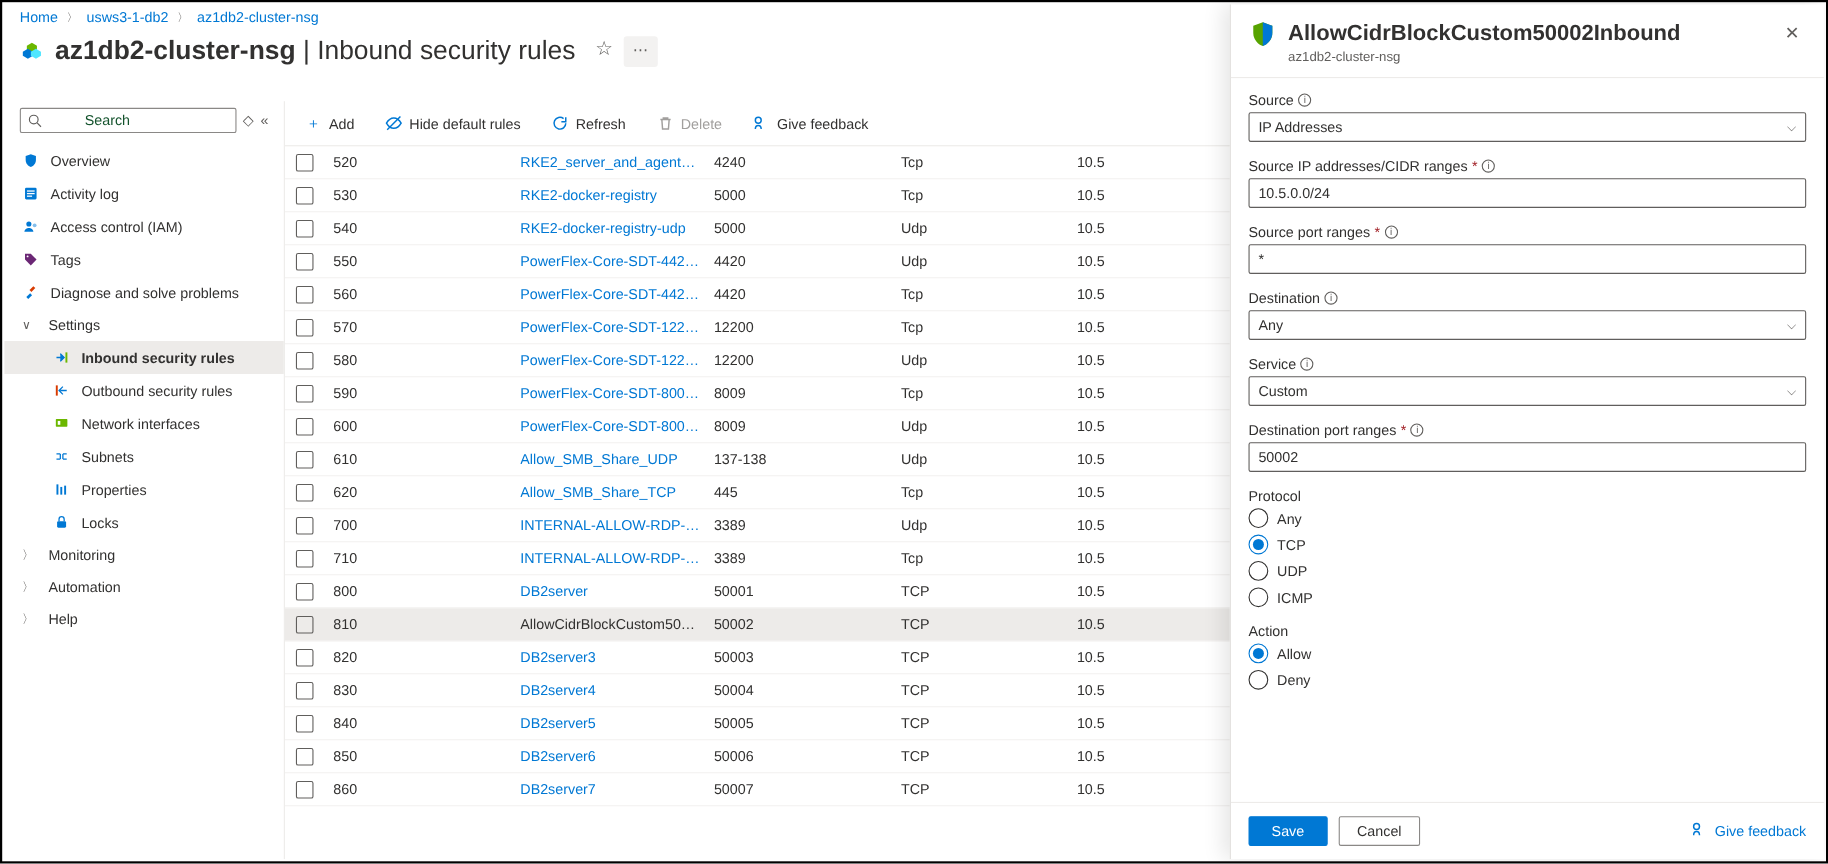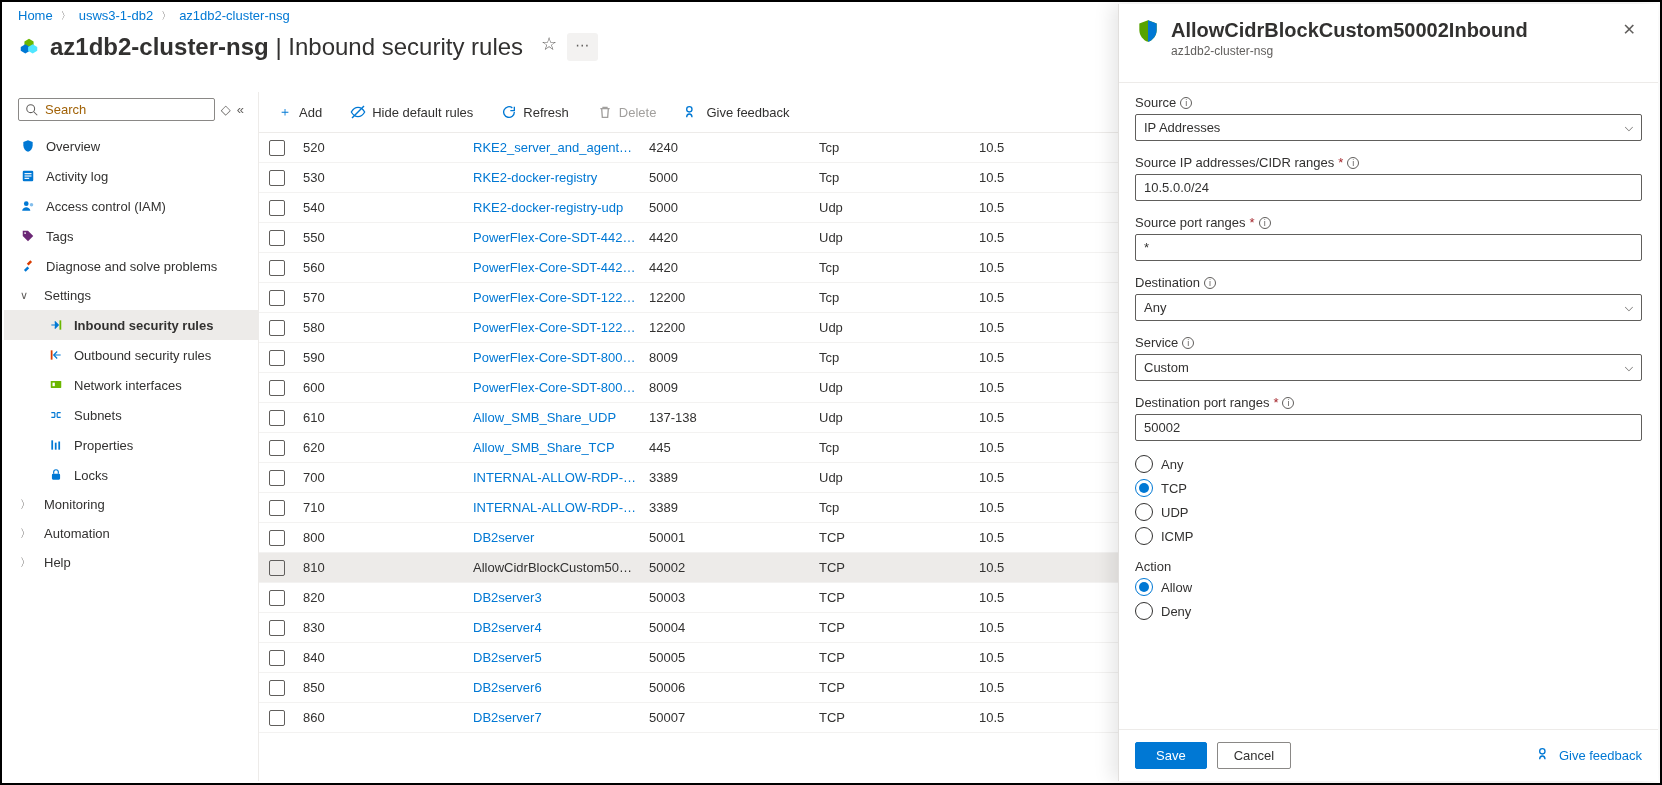--- a/index.html
+++ b/index.html
@@ -10,21 +10,21 @@
   .title-row { display: flex; padding: 4px 16px 2px; gap: 10px; }
   .title-row .icon { color: #0078d4; font-size: 18px; display: flex; align-items: center; }
   .title-text { font-size: 24px; font-weight: 600; }
   .title-text .light { font-weight: 400; color: #323130; }
   .star { color: #605e5c; font-size: 18px; cursor: pointer; margin-left: 8px; }
   .dots { padding: 4px 8px; border-radius: 3px; cursor: pointer; color: #605e5c; background: #f3f2f1; font-size: 14px; letter-spacing: 1px; }
   .subtitle { padding: 0 16px 10px 46px; color: #be185d; font-size: 12px; margin-top: 40px; }
   .main { display: flex; position: absolute; top: 90px; bottom: 2px; left: 2px; right: 2px; }
   .sidebar { width: 255px; border-right: 1px solid #edebe9; display: flex; flex-direction: column; padding-top: 4px; }
   .search-row { display: flex; align-items: center; gap: 6px; padding: 2px 14px 10px 14px; }
-  .search-box { flex: 1; display: flex; align-items: center; border: 1px solid #8a8886; border-radius: 2px; padding: 3px 6px; background: #fff; font-size: 13px; color:#a16207; }
+  .search-box { flex: 1; display: flex; align-items: center; border: 1px solid #8a8886; border-radius: 2px; padding: 3px 6px; background: #fff; font-size: 13px; color:#14532d;gap:32px; }
   .search-box svg { width: 14px; height: 14px; fill: #605e5c; margin-right: 6px; }
   .collapse-ctrl { color: #605e5c; font-size: 13px; cursor: pointer; }
   .nav-item { display: flex; align-items: center; gap: 10px; padding: 7px 16px; cursor: pointer; font-size: 13px; }
   .nav-item.sub { padding-left: 44px; }
   .nav-item.active { background: #edebe9; font-weight: 600; }
   .nav-item .ico { width: 16px; height: 16px; display: inline-flex; align-items: center; justify-content: center; }
   .nav-group .caret { width: 14px; display: inline-block; color: #605e5c; font-size: 11px; }
   .content { flex: 1; overflow: hidden; display: flex; flex-direction: column; }
   .toolbar { display: flex; align-items: center; gap: 16px; padding: 8px 12px; border-bottom: 1px solid #edebe9; font-size: 13px; }
   .tbtn { display: flex; align-items: center; gap: 6px; cursor: pointer; padding: 4px 6px; border-radius: 3px; }
@@ -34,21 +34,21 @@
   .trow { display: flex; align-items: center; height: 30px; border-bottom: 1px solid #f3f2f1; padding: 0 10px; font-size: 13px; }
   .trow.selected { background: #edebe9; }
   .cb { width: 16px; height: 16px; border: 1px solid #605e5c; border-radius: 2px; margin-right: 18px; flex-shrink: 0; }
   .c-prio { width: 170px; }
   .c-name { width: 176px; color: #0078d4; overflow: hidden; text-overflow: ellipsis; white-space: nowrap; padding-right: 10px; }
   .c-name.plain { color: #323130; }
   .c-port { width: 170px; }
   .c-proto { width: 160px; }
   .c-src { width: 30px; overflow: hidden; white-space: nowrap; }
   .panel { position: absolute; top: 2px; right: 2px; bottom: 2px; width: 540px; background: #fff; border-left: 1px solid #e1dfdd; box-shadow: -6px 0 18px rgba(0,0,0,0.1); display: flex; flex-direction: column; z-index: 10; }
-  .panel-header { display: flex; align-items: flex-start; padding: 14px 16px 24px; gap: 10px; border-bottom: 1px solid #edebe9; }
+  .panel-header { display: flex; align-items: flex-start; padding: 14px 16px 12px; gap: 10px; border-bottom: 1px solid #edebe9; }
   .shield-ico { width: 26px; height: 26px; flex-shrink: 0; }
   .panel-title { font-size: 20px; font-weight: 600; line-height: 24px; }
   .panel-sub { color: #605e5c; font-size: 12px; margin-top: 2px; }
   .panel-close { margin-left: auto; font-size: 16px; color: #605e5c; cursor: pointer; padding: 2px 6px; }
   .panel-body { flex: 1; overflow-y: auto; padding: 12px 16px; }
   .field { margin-bottom: 14px; }
   .flabel { font-size: 13px; color: #323130; margin-bottom: 4px; display: flex; align-items: center; gap: 4px; }
   .req { color: #a4262c; }
   .info-ico { width: 12px; height: 12px; border: 1px solid #605e5c; border-radius: 50%; display: inline-flex; align-items: center; justify-content: center; font-size: 9px; color: #605e5c; }
   .fselect, .finput { width: 100%; border: 1px solid #605e5c; border-radius: 2px; padding: 5px 8px; font-size: 13px; background: #fff; color:#323130; position: relative; }
@@ -501,20 +501,23 @@
     </div>
     <div class="field">
       <div class="flabel">
           <span>Destination port ranges</span> 
           <span class="req">*</span>
           <span class="info-ico">i</span>
         </div>
       <div class="finput"><span>50002</span></div>
     </div>
     <div class="field">
+      <div class="flabel">
+          <span>Protocol</span>
+        </div>
       <div class="radio-group" id="protocol-radios">
           <div class="radio">
             <span class="radio-o"></span>
             <span>Any</span>
           </div>
           <div class="radio sel">
             <span class="radio-o"></span>
             <span>TCP</span>
           </div>
           <div class="radio">

